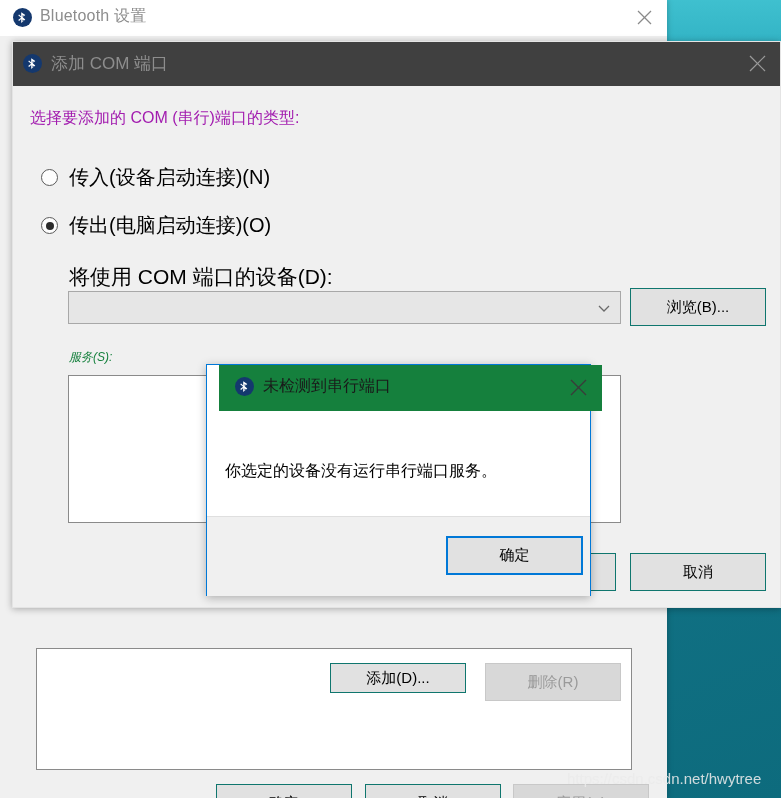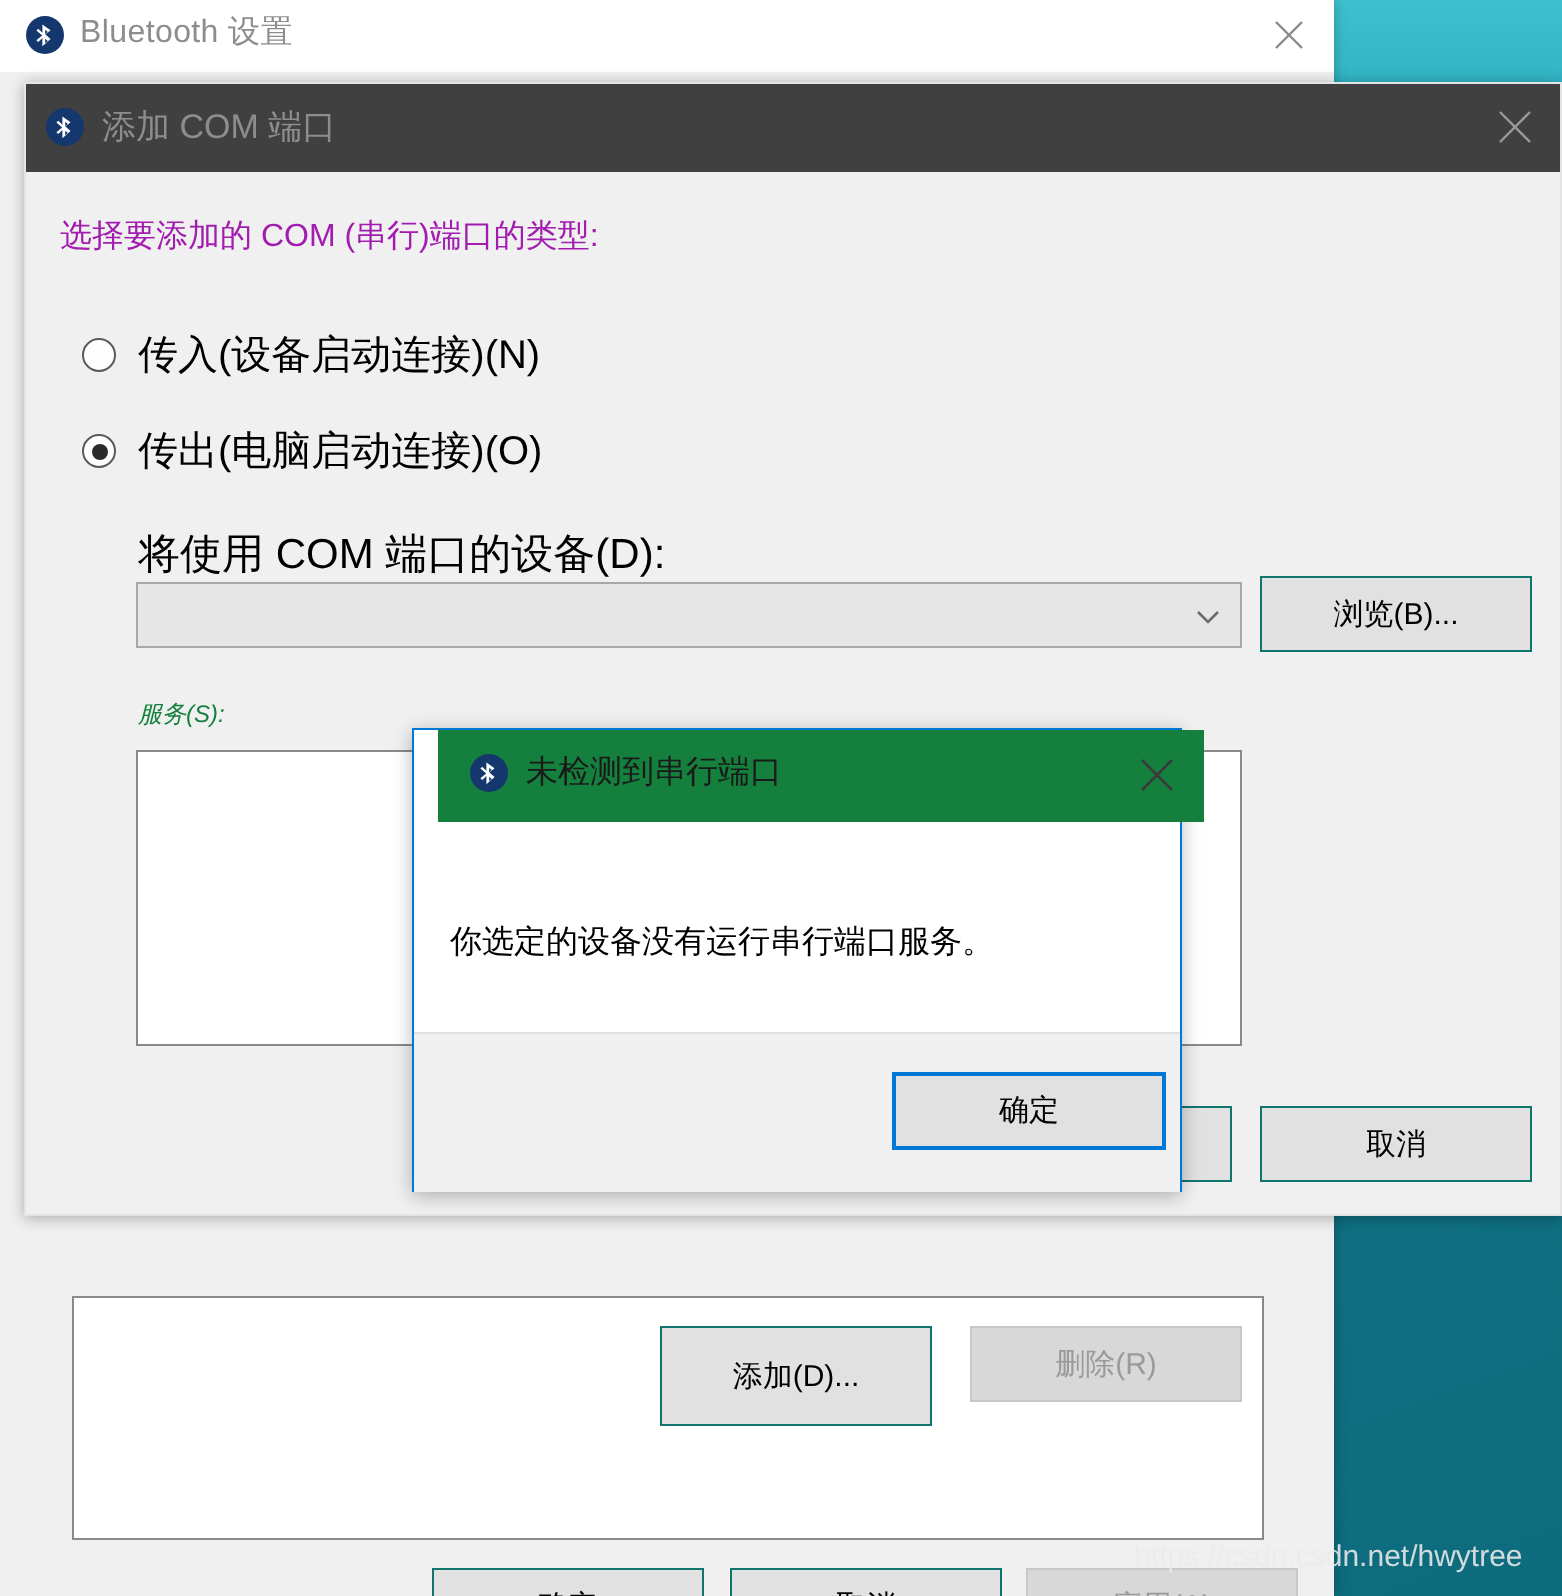--- a/index.html
+++ b/index.html
@@ -101,21 +101,21 @@
   }
   .btn.disabled {
     color: #9a9a9a;
     background: #d8d8d8;
     border-color: #c8c8c8;
   }
   .btn.default-focus {
     border: 2px solid #0078d7;
   }
 
-  #bt-add-btn  { position:absolute; left:0;   top:0; width:136px; height:50px; }
+  #bt-add-btn  { position:absolute; left:0;   top:0; width:136px; height:30px; }
   #bt-del-btn  { position:absolute; left:155px;top:0; width:136px; height:38px; }
 
   #bt-bottom-buttons {
     position: absolute;
     left: 216px; top: 748px;
     width: 440px; height: 38px;
   }
   #bt-ok-btn     { position:absolute; left:0;   top:0; width:136px; height:38px; }
   #bt-cancel-btn { position:absolute; left:149px;top:0; width:136px; height:38px; }
   #bt-apply-btn  { position:absolute; left:297px;top:0; width:136px; height:38px; }

